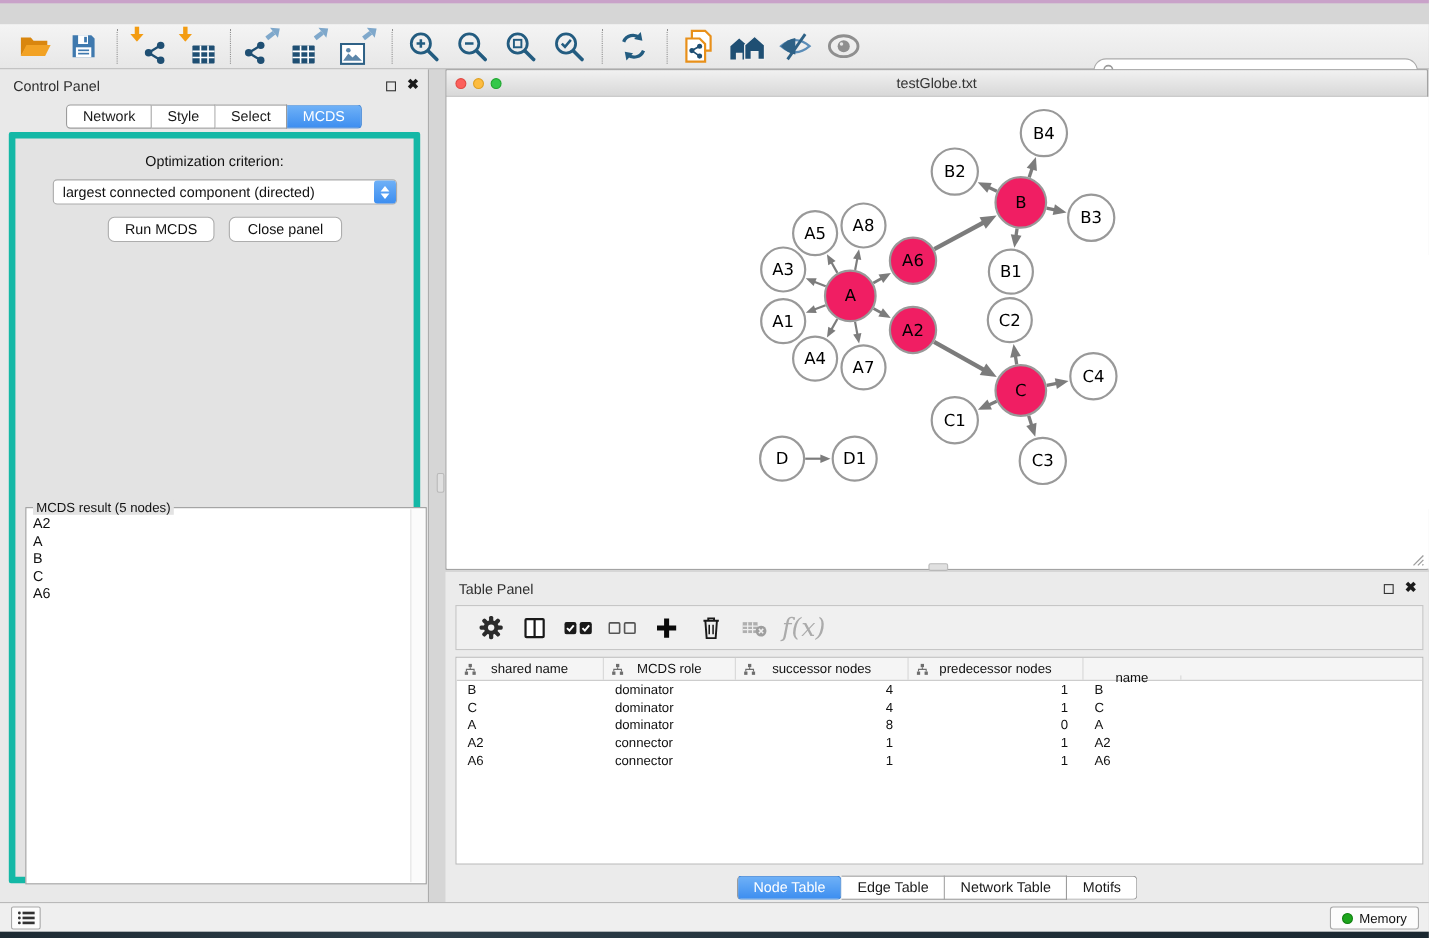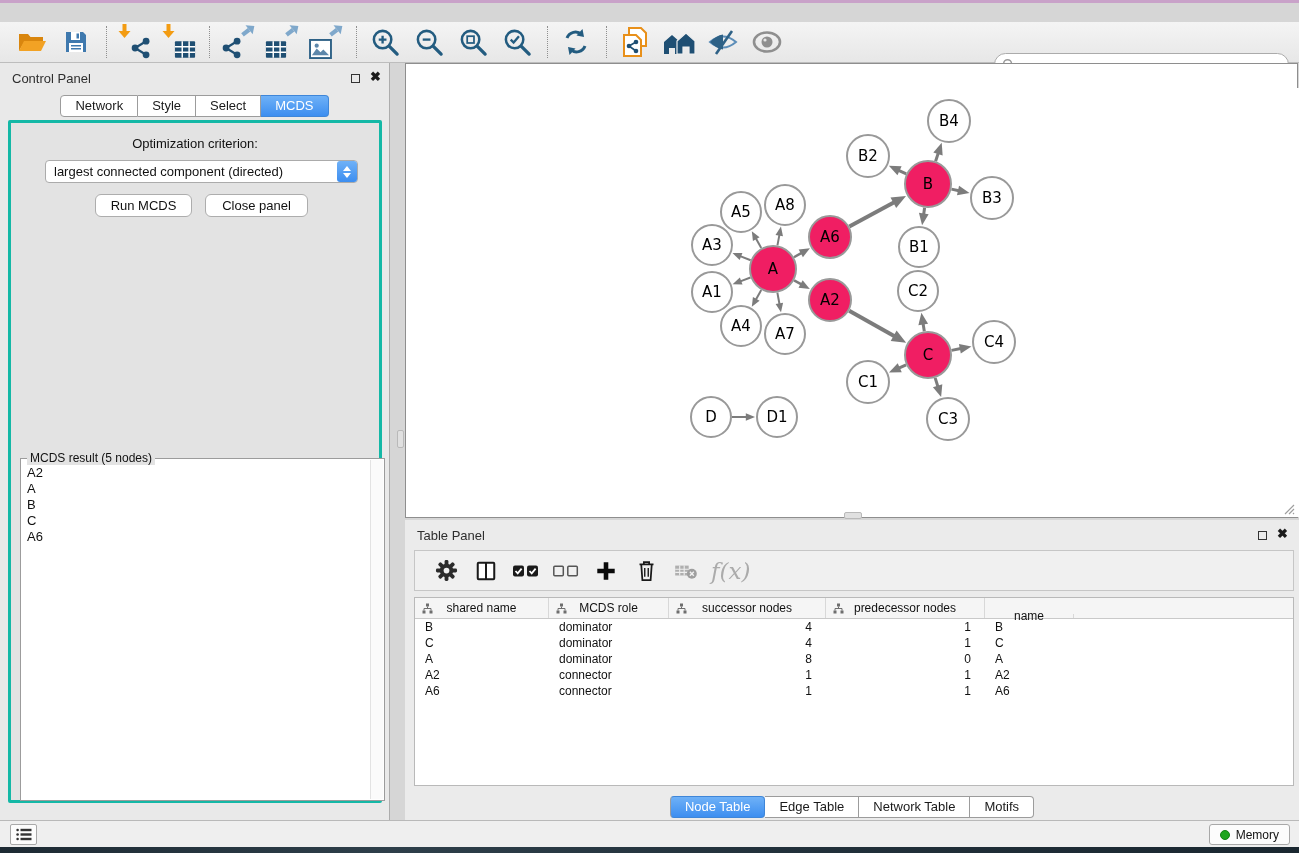--- a/index.html
+++ b/index.html
@@ -42,21 +42,21 @@
   .panel-header-title { position:absolute; left:12px; top:8px; font-size:13px; color:#2E2E2E; }
   .win-float { position:absolute; width:9px; height:9px; border:1.5px solid #333; top:11px; }
   .win-close { position:absolute; top:6px; font-size:13px; font-weight:700; color:#1A1A1A; }
   .cp-tabs { position:absolute; left:0; right:0; top:32px; display:flex; justify-content:center; }
   .tab { height:22px; line-height:20px; padding:0 14px; font-size:13px; color:#1A1A1A;
     background:#FFF; border:1px solid #9C9C9C; border-left:none; }
   .tab:first-child { border-left:1px solid #9C9C9C; border-radius:4px 0 0 4px; }
   .tab:last-child { border-radius:0 4px 4px 0; }
   .tab.active { background:linear-gradient(#6FB1F7,#3D8EF0); color:#FFF; border-color:#3F86D8; }
   .cp-box { position:absolute; left:8px; top:57px; width:374px; height:683px;
-    background:#E3E3E3; border:3px solid #14b8a6; border-radius:2px; }
+    background:#E3E3E3; border:6px solid #14b8a6; border-radius:2px; }
   .opt-label { position:absolute; left:0; right:0; top:13px; text-align:center; font-size:13px; color:#111; }
   .dropdown { position:absolute; left:34px; top:37px; width:313px; height:23px; background:#FFF;
     border:1px solid #ABABAB; border-radius:4px; display:flex; align-items:center; }
   .dropdown .dd-text { flex:1; font-size:13px; color:#111; padding-left:8px; white-space:nowrap; }
   .dd-stepper { width:20px; height:21px; margin-right:0px; border-radius:3px;
     background:linear-gradient(#6FB1F7,#3D8EF0); display:flex; flex-direction:column;
     align-items:center; justify-content:center; gap:2px; }
   .tri-up { width:0; height:0; border-left:4px solid transparent; border-right:4px solid transparent;
     border-bottom:5px solid #FFF; }
   .tri-dn { width:0; height:0; border-left:4px solid transparent; border-right:4px solid transparent;
@@ -320,20 +320,28 @@
             <div>B</div>
             <div>C</div>
             <div>A6</div>
           </div>
         <div class="v-scroll"></div>
       </div>
     </div>
   </div>
 
   <div class="net-window">
+    <div class="nw-titlebar">
+      <div class="lights">
+        <div class="light r"></div>
+        <div class="light y"></div>
+        <div class="light g"></div>
+      </div>
+      <div class="nw-title">testGlobe.txt</div>
+    </div>
     <div class="nw-canvas">
       <svg id="net-svg" width="891" height="429" viewBox="0 0 891 429">
           <line x1="344.543265126549" y1="189.46729347687497" x2="334.2580580490925" y2="193.34532237493235" stroke="#7C7C7C" stroke-width="2"></line>
           <polygon points="326.5853403006634,196.23831431286462 333.8531005349811,189.43686879176616 336.5344101359915,196.54816816835896" fill="#7C7C7C"></polygon>
           <line x1="344.6664171592628" y1="172.21301658725093" x2="334.10309174126104" y2="168.05695412770925" stroke="#7C7C7C" stroke-width="2"></line>
           <polygon points="326.47245093734244,165.05473479501998 336.4249300666437,164.88692782012373 333.6423853192731,171.95922905302388" fill="#7C7C7C"></polygon>
           <line x1="355.25116583901666" y1="201.92761084925155" x2="349.78394965257064" y2="211.66608968135847" stroke="#7C7C7C" stroke-width="2"></line>
           <polygon points="345.769764647568,218.8163567215194 346.95994602481346,208.93387382048397 353.58702279374313,212.654337971462" fill="#7C7C7C"></polygon>
           <line x1="355.25116583901666" y1="160.07238915074845" x2="349.78394965257064" y2="150.33391031864153" stroke="#7C7C7C" stroke-width="2"></line>
           <polygon points="345.769764647568,143.1836432784806 353.58702279374313,149.345662028538 346.95994602481346,153.06612617951603" fill="#7C7C7C"></polygon>

